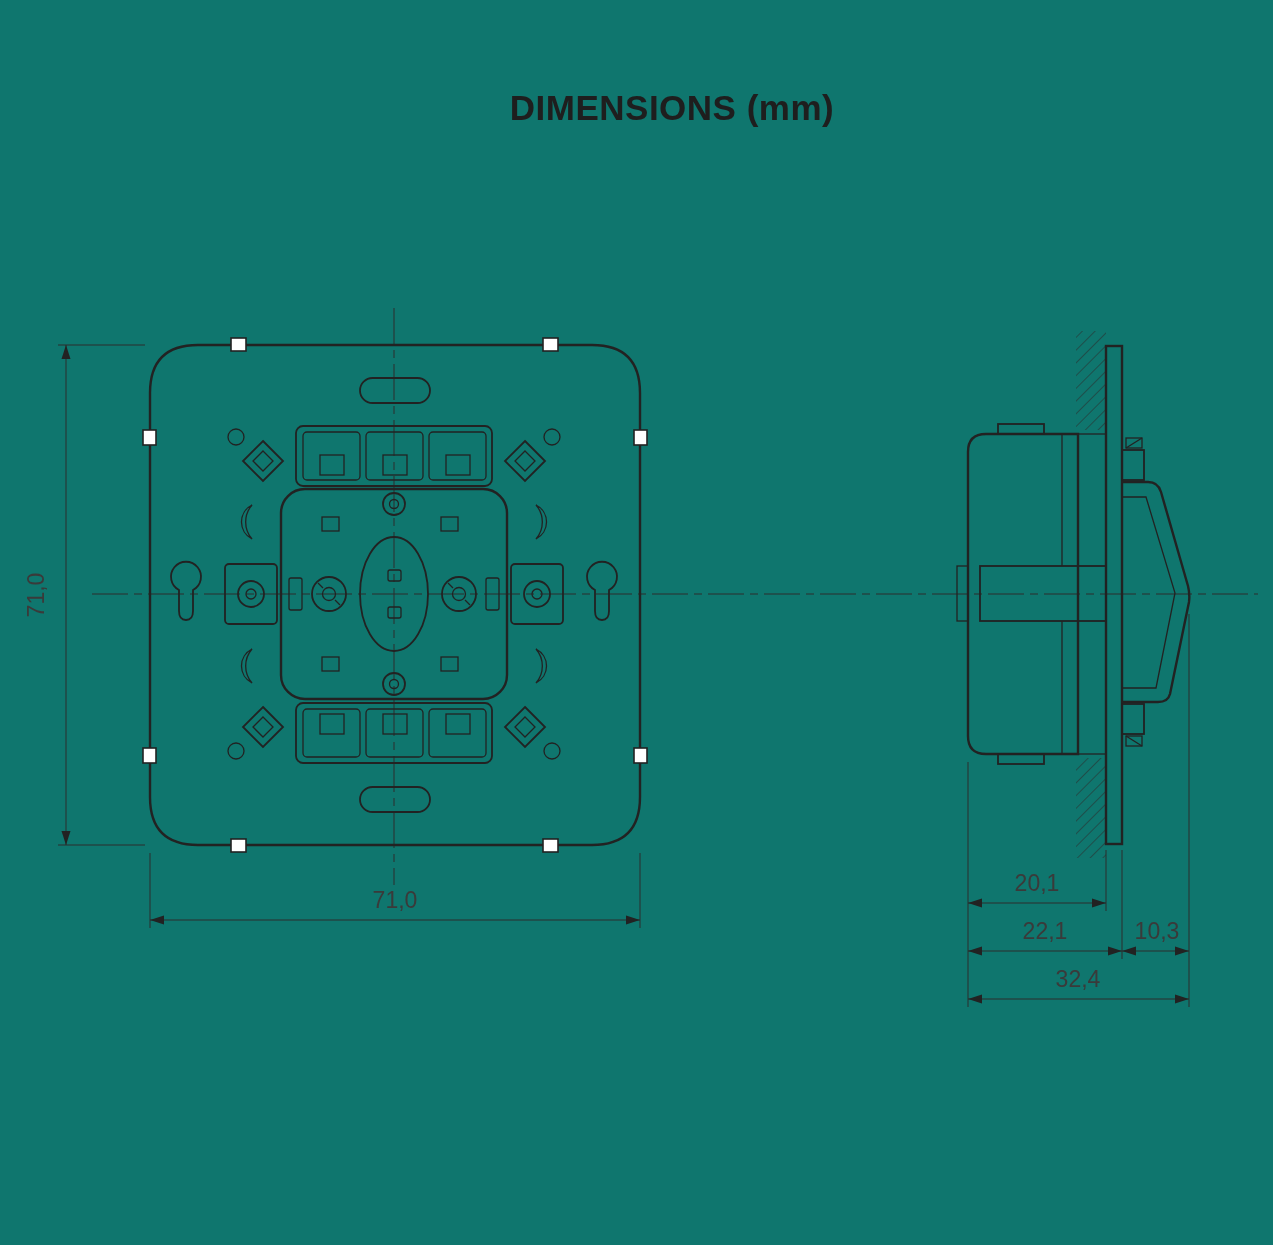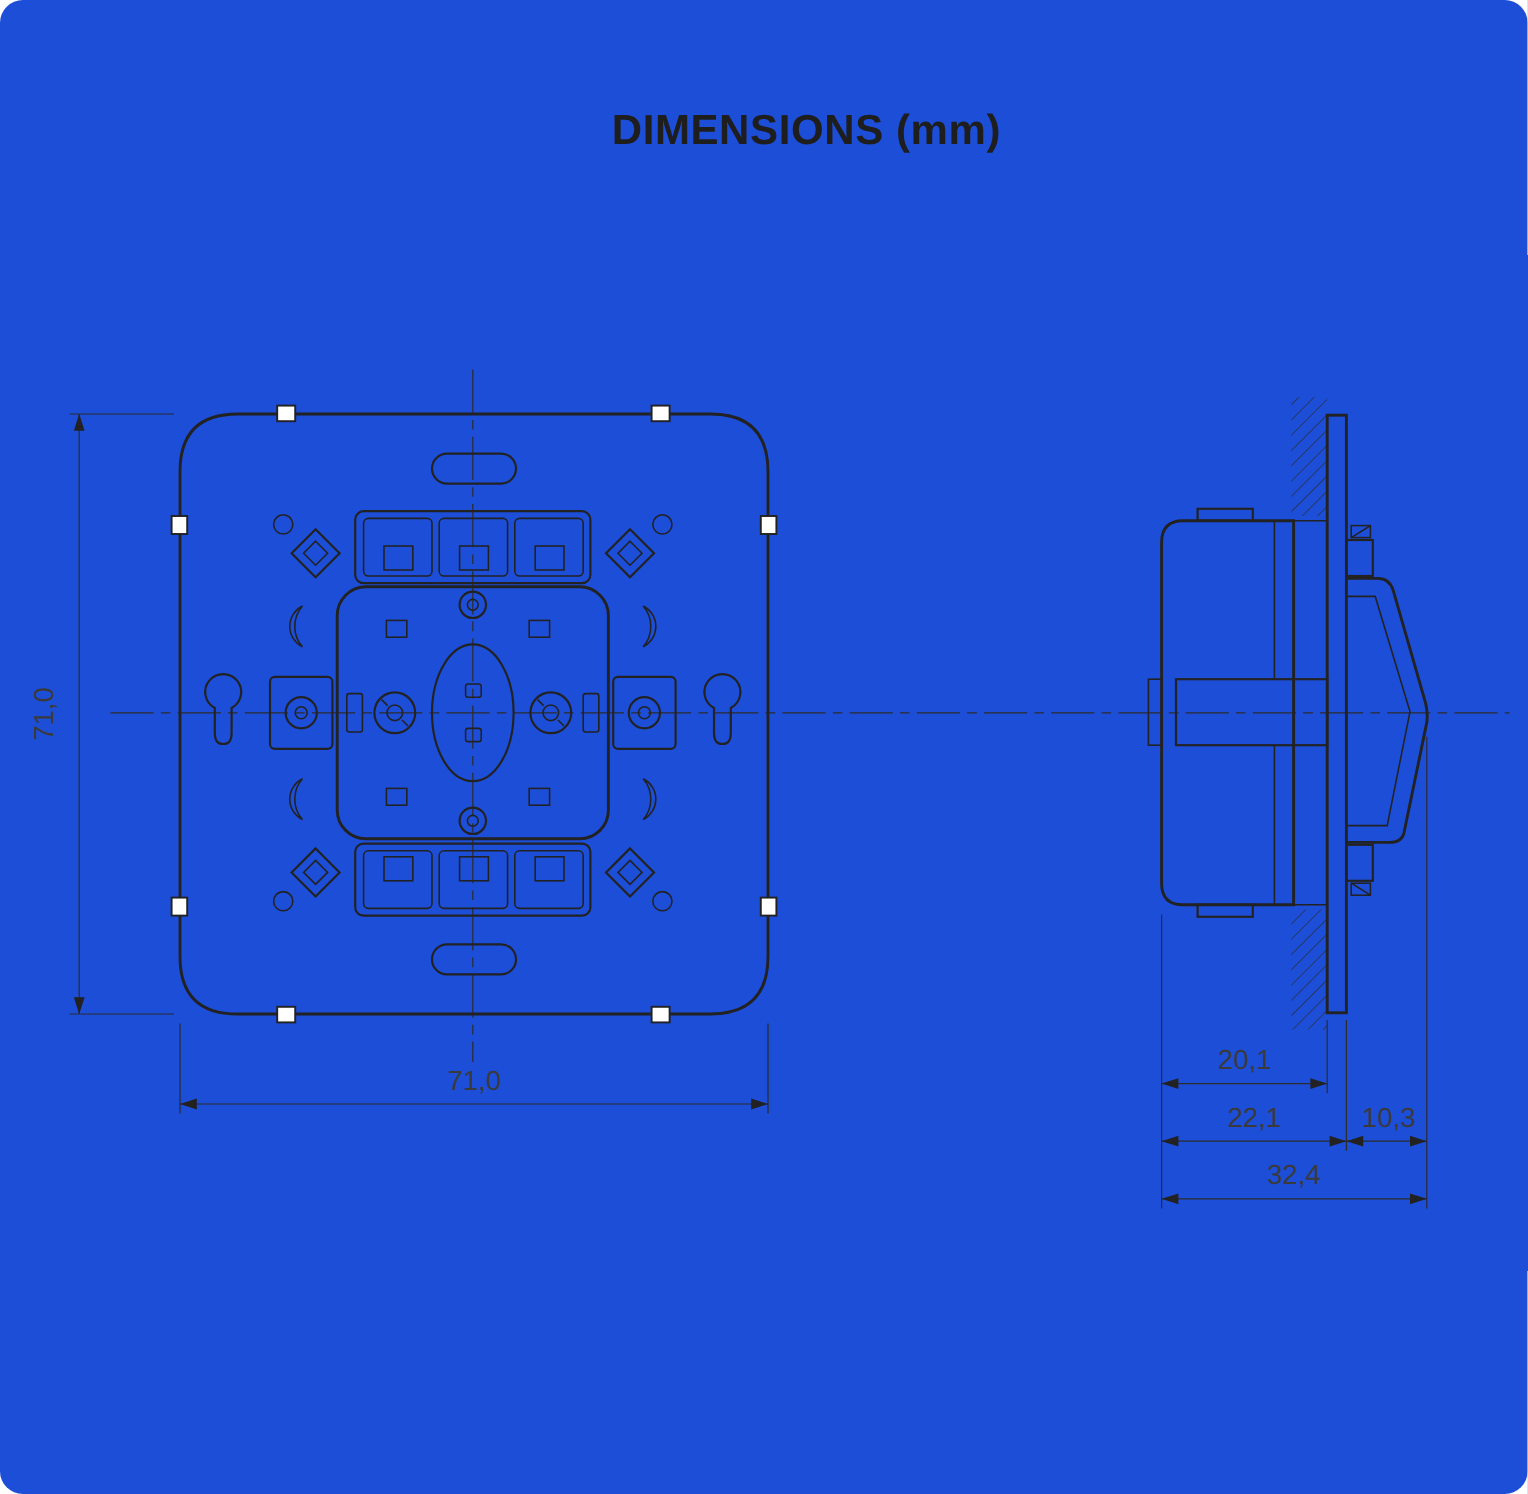--- a/index.html
+++ b/index.html
@@ -1,17 +1,17 @@
 <!DOCTYPE html>
 <html><head>
 <meta charset="utf-8">
 <style>
   html,body{margin:0;padding:0;background:#ffffff;}
-  .page{position:relative;width:1273px;height:1245px;background:#1d4ed8;overflow:hidden;
-        font-family:"Liberation Sans", sans-serif;border-radius:19px;}
+  .page{position:relative;width:1273px;height:1245px;background:#0f766e;overflow:hidden;
+        font-family:"Liberation Sans", sans-serif;}
   svg{display:block;}
   .title-text{font-family:"Liberation Sans", sans-serif;font-weight:700;font-size:35px;
               fill:#1e1e1e;letter-spacing:.5px;}
   .dim-text{font-family:"Liberation Sans", sans-serif;font-weight:400;font-size:23px;fill:#3a3a3a;}
   .outline{fill:none;stroke:#222;stroke-width:2.4;}
   .detail{fill:none;stroke:#222;stroke-width:1.8;}
   .fine{fill:none;stroke:#222;stroke-width:1.3;}
   .thin{fill:none;stroke:#2c2c2c;stroke-width:1;}
   .centerline{fill:none;stroke:#2c2c2c;stroke-width:1;stroke-dasharray:36 6 8 6;}
   .arrow{fill:#222;stroke:none;}

